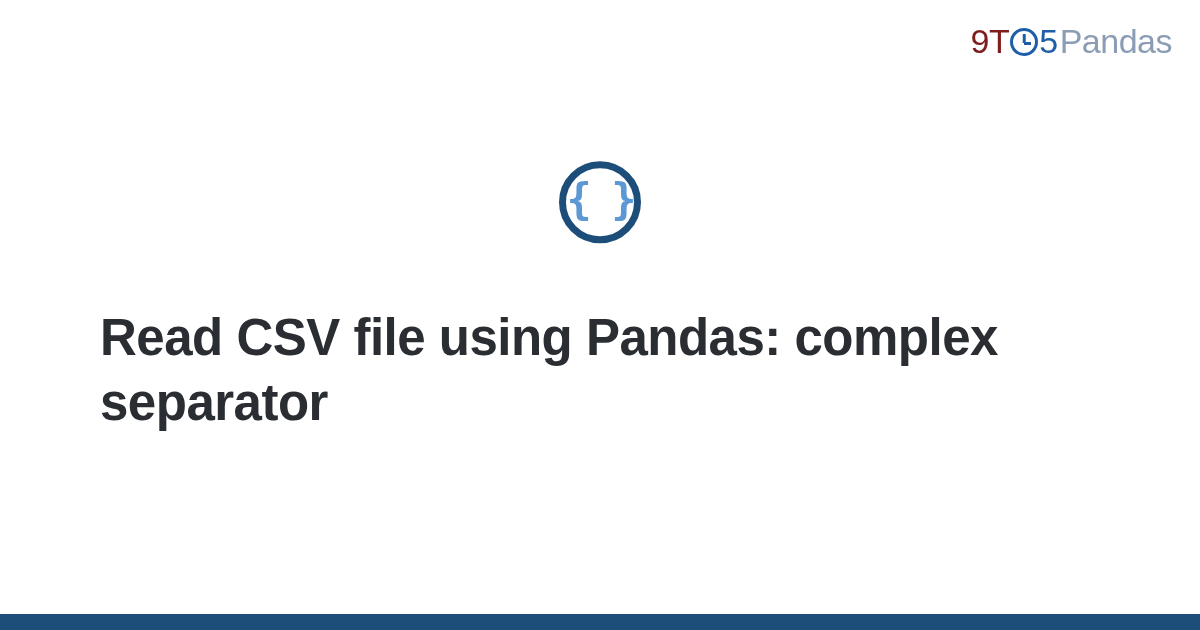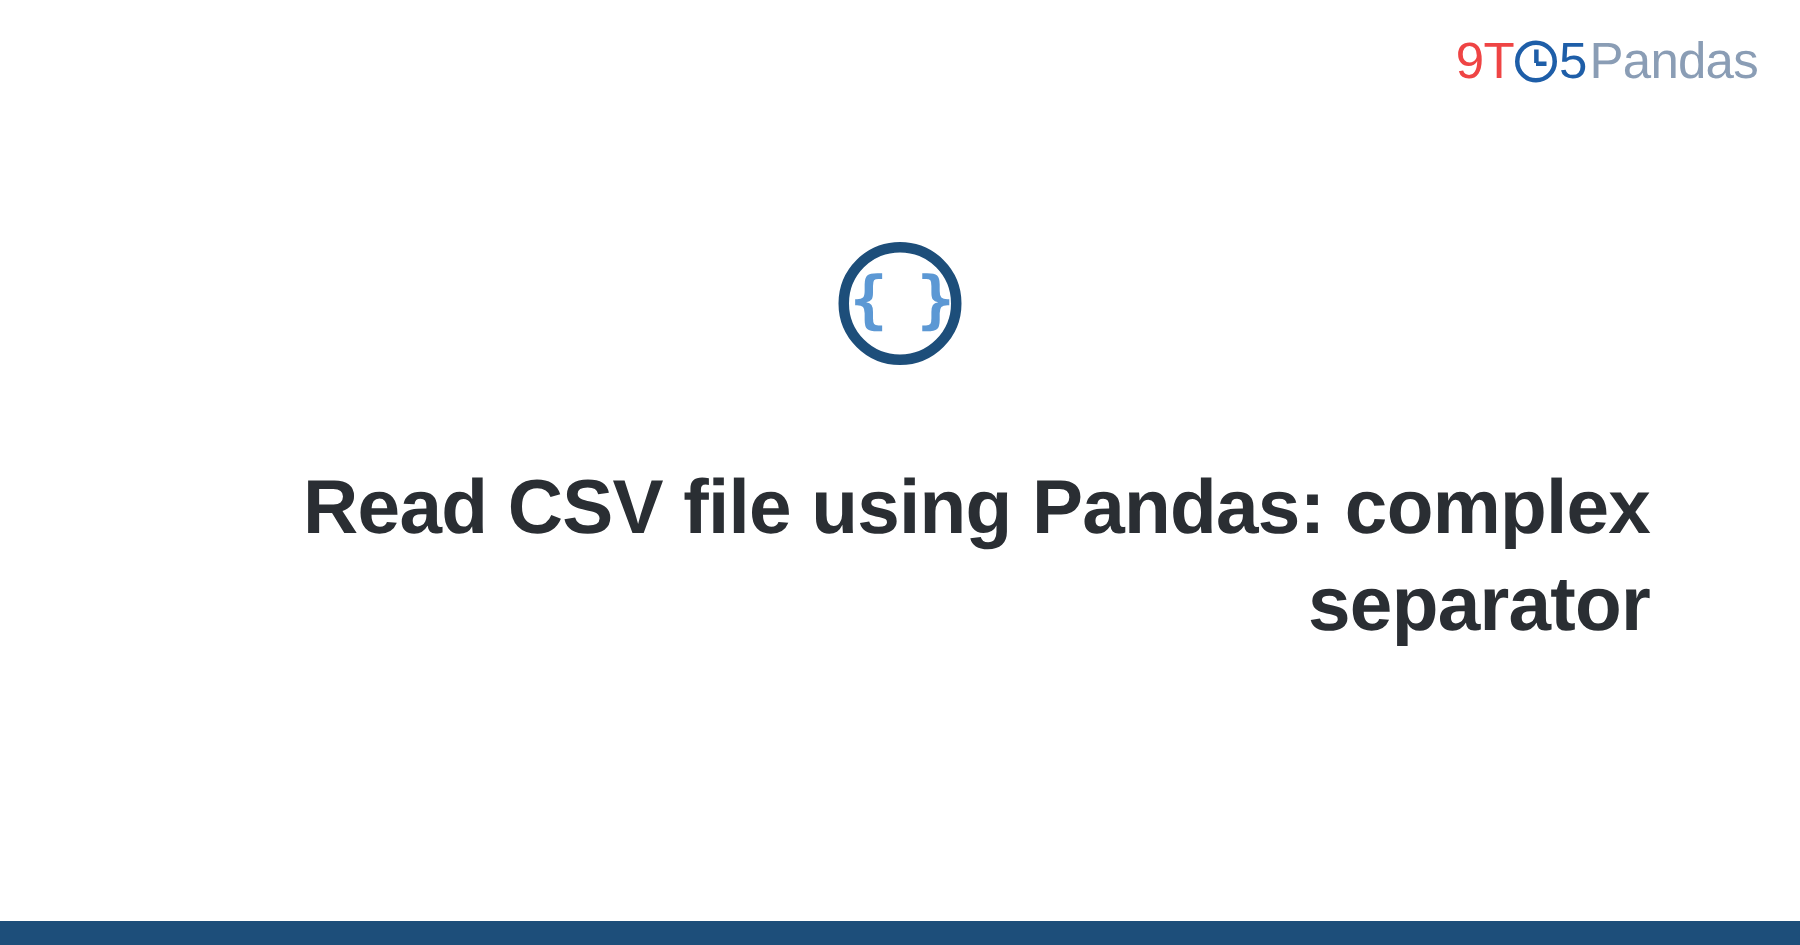--- a/index.html
+++ b/index.html
@@ -22,21 +22,21 @@
       top: 22px;
       right: 28px;
       display: flex;
       align-items: baseline;
       font-size: 34px;
       font-weight: 400;
       letter-spacing: -0.5px;
     }
     
     .logo-9t {
-      color: #ef4444;
+      color: #7f1d1d;
       font-weight: 500;
     }
     
     .logo-clock {
       display: inline-flex;
       align-items: center;
       justify-content: center;
       width: 28px;
       height: 28px;
       border: 3px solid #1e5ea8;
@@ -108,21 +108,21 @@
       letter-spacing: -3px;
       line-height: 1;
       position: relative;
       top: -2px;
     }
     
     .title {
       font-size: 51px;
       font-weight: 700;
       color: #2a2e33;
-      text-align: right;
+      text-align: left;
       line-height: 1.28;
       max-width: 1000px;
       letter-spacing: -0.5px;
       margin-top: 14px;
     }
     
     .footer-bar {
       position: absolute;
       bottom: 0;
       left: 0;

